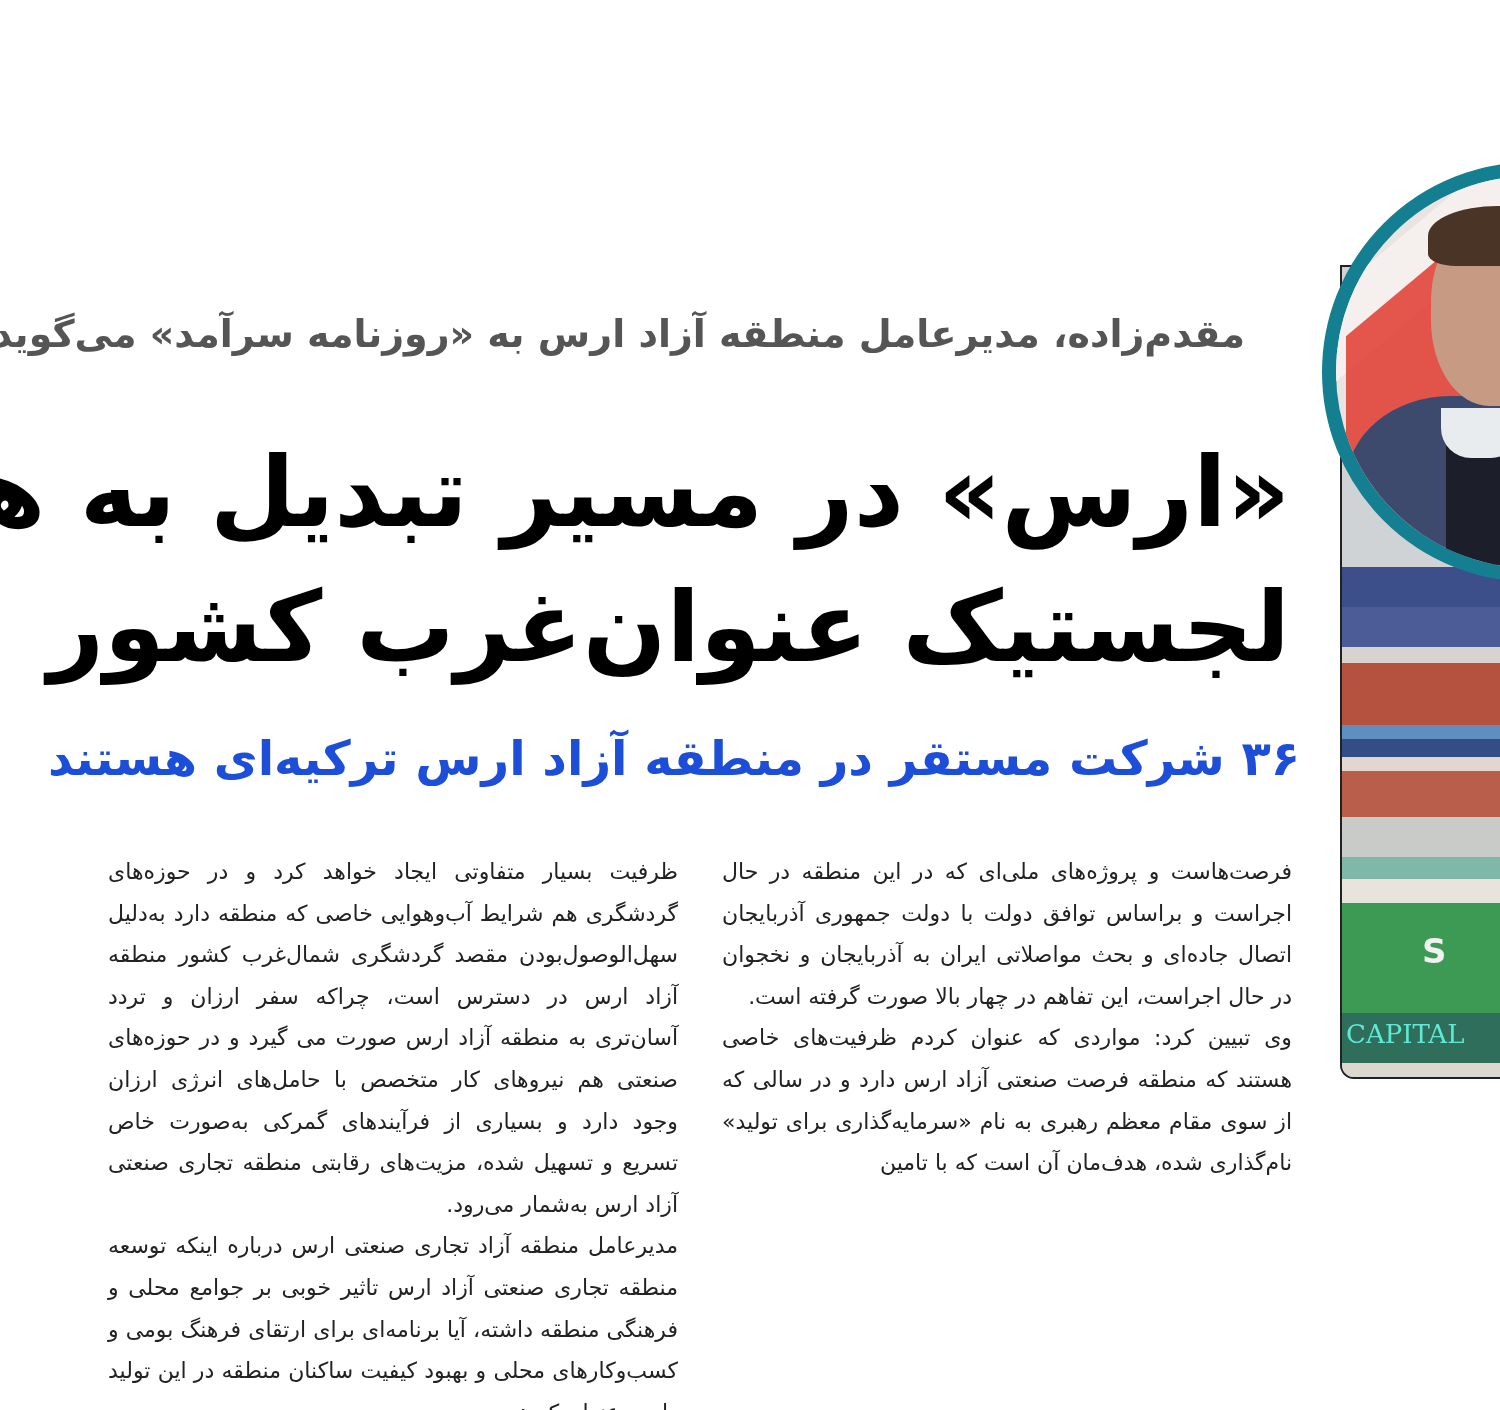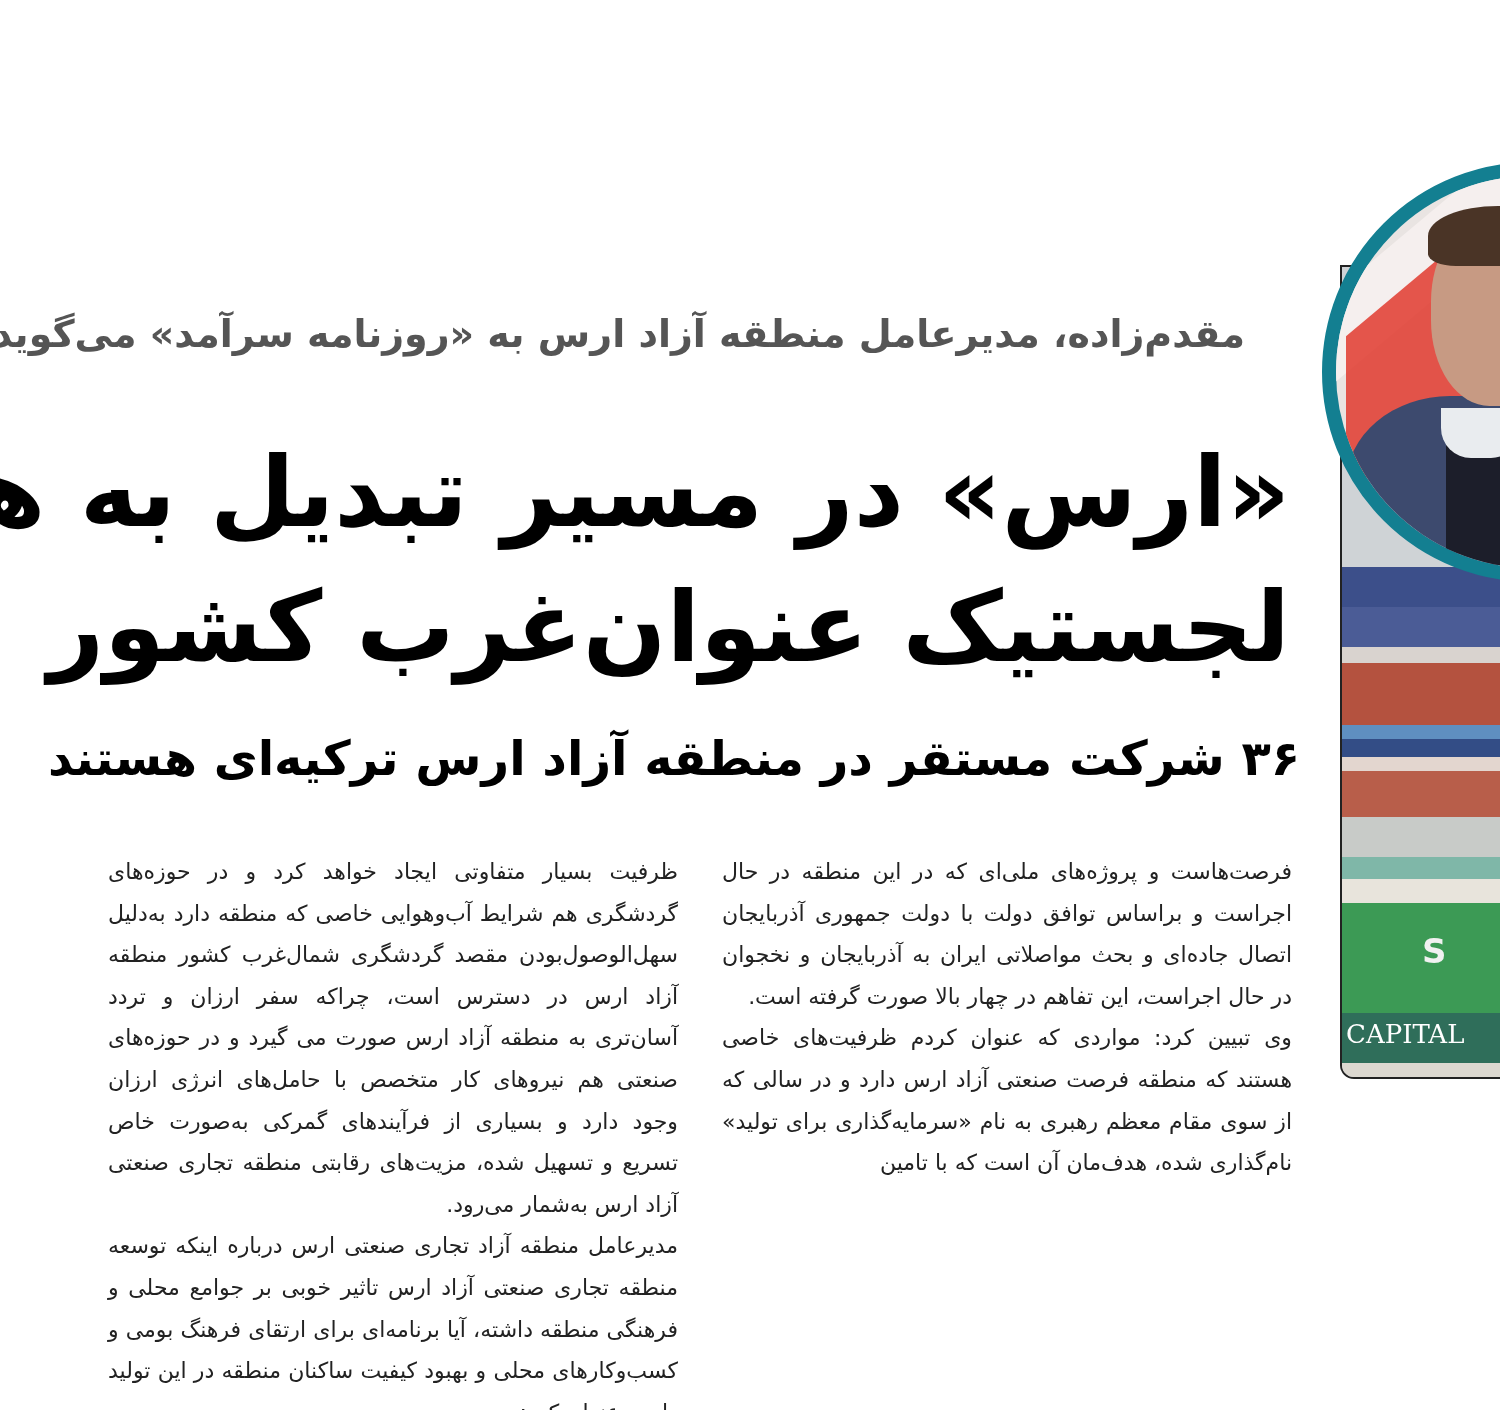--- a/index.html
+++ b/index.html
@@ -55,21 +55,21 @@
       position: absolute;
       top: 722px;
       left: 135px;
       width: 1165px;
       direction: rtl;
       text-align: right;
       font-family: "DejaVu Sans", sans-serif;
       font-weight: bold;
       font-size: 48px;
       line-height: 72px;
-      color: #000000;
+      color: #1d4ed8;
       white-space: nowrap;
     }
     
     .column {
       position: absolute;
       top: 823px;
       direction: rtl;
       text-align: justify;
       text-align-last: right;
       font-family: "DejaVu Sans", sans-serif;
@@ -190,21 +190,21 @@
       <div class="stripe" style="top:172px;height:18px;background:#334d86;"></div>
       <div class="stripe" style="top:190px;height:14px;background:#e3d6cf;"></div>
       <div class="stripe" style="top:204px;height:46px;background:#b85e4a;"></div>
       <div class="stripe" style="top:250px;height:40px;background:#c8cbc8;"></div>
       <div class="stripe" style="top:290px;height:22px;background:#7fb7a8;"></div>
       <div class="stripe" style="top:312px;height:24px;background:#e8e4dc;"></div>
       <div class="stripe" style="top:336px;height:110px;background:#3c9a55;">
         <span style="position:absolute;left:80px;top:28px;font-family:'DejaVu Sans',sans-serif;font-weight:bold;font-size:34px;color:#f1f1f1;">S</span>
       </div>
       <div class="stripe" style="top:446px;height:50px;background:#2f6e5a;">
-        <span style="position:absolute;left:4px;top:6px;font-family:'DejaVu Serif',serif;font-size:26px;color:#ffffff;">CAPITAL</span>
+        <span style="position:absolute;left:4px;top:6px;font-family:'DejaVu Serif',serif;font-size:26px;color:#5eead4;">CAPITAL</span>
       </div>
       <div class="stripe" style="top:496px;height:24px;background:#dcd8d0;"></div>
     </div>
   </div>
 
   <div class="portrait-ring">
     <div class="flag-white"></div>
     <div class="flag-red"></div>
     <div class="jacket"></div>
     <div class="sweater"></div>

